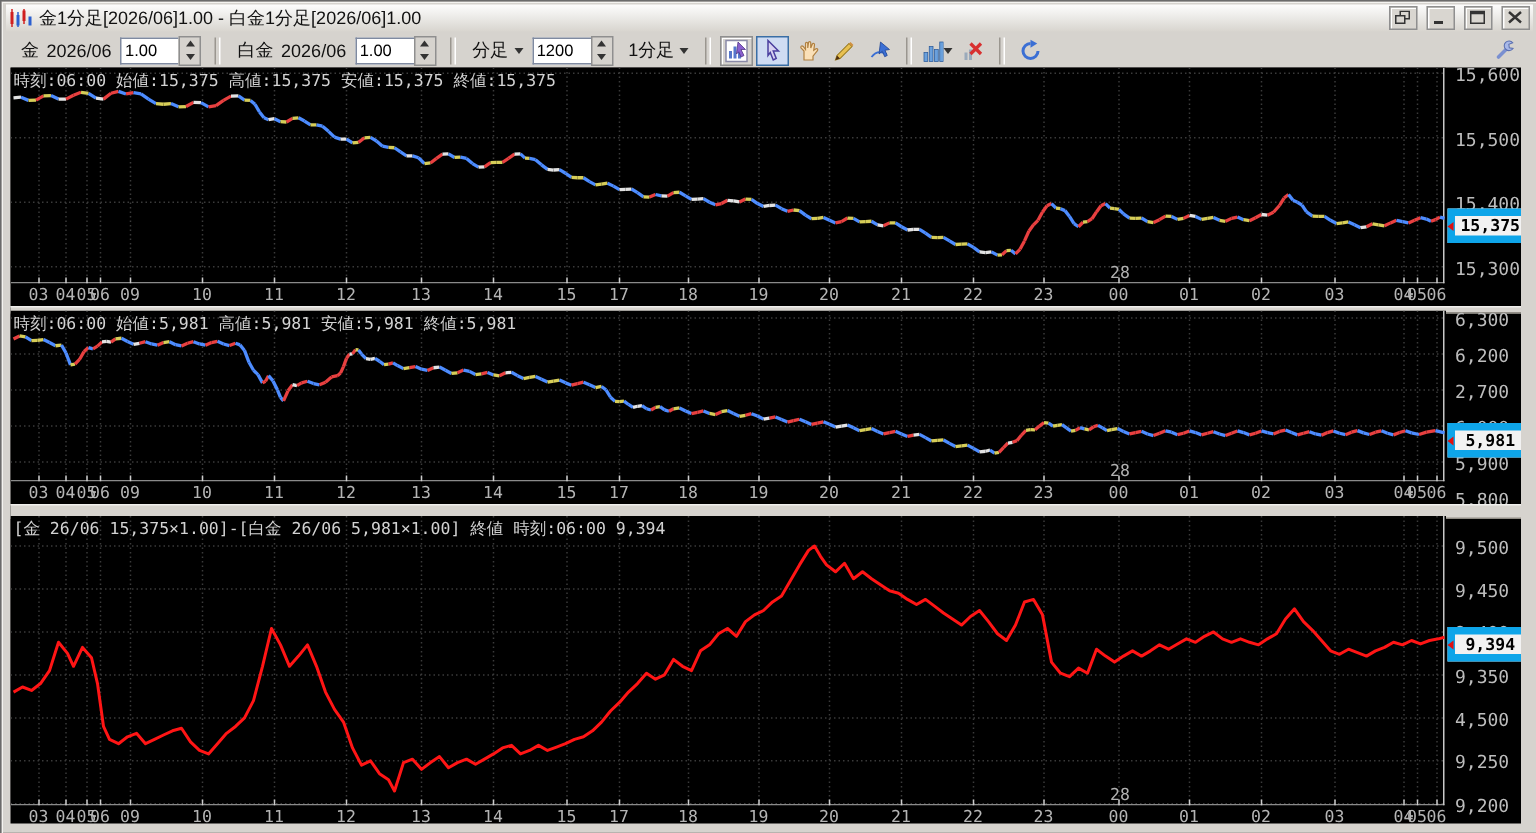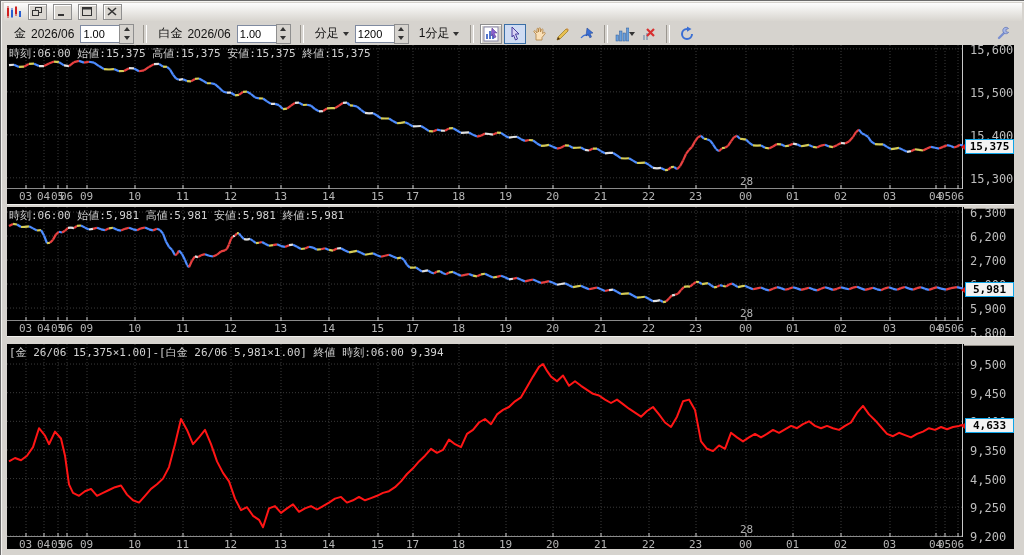--- a/index.html
+++ b/index.html
@@ -38,21 +38,21 @@
   .panel[data-idx="0"]{top:0;height:159px;}
   .panel[data-idx="1"]{top:162px;height:129px;}
   .panel[data-idx="2"]{top:299px;height:205px;}
   .plot{position:absolute;left:0;top:0;display:block;background:#000;}
   .phead{position:absolute;left:2px;top:1px;font-family:"DejaVu Sans Mono",monospace;font-size:11px;
     color:#d2d2d2;white-space:nowrap;letter-spacing:0;}
   .ycol{position:absolute;left:961px;top:0;width:46px;height:100%;}
   .ycol span{position:absolute;left:2px;font-family:"DejaVu Sans Mono",monospace;font-size:12px;color:#bdbdbd;white-space:nowrap;}
   .xrow{position:absolute;left:0;bottom:0;width:960px;height:14px;}
   .xrow span{position:absolute;top:1px;font-family:"DejaVu Sans Mono",monospace;font-size:11px;color:#b5b5b5;}
-  .pricebox{position:absolute;left:958px;width:47px;height:13px;background:#f2f2f2;border:1px solid #0ea5e9;
+  .pricebox{position:absolute;left:958px;width:47px;height:13px;background:#f2f2f2;border:5px solid #0ea5e9;
     font-family:"DejaVu Sans Mono",monospace;font-size:11px;font-weight:bold;color:#000;
     display:flex;align-items:center;justify-content:center;z-index:5;}
   .pricebox::before{content:'';position:absolute;left:-5px;top:4px;border-top:3px solid transparent;
     border-bottom:3px solid transparent;border-right:4px solid #e01010;}
   .hsep{position:absolute;left:0;width:1007px;background:#d6d3ce;border-top:1px solid #f0efec;border-bottom:1px solid #918d86;}
   #hsep1{top:159px;height:3px;}
   #hsep2{top:291px;height:8px;}
 </style>
 </head>
 <body>
@@ -62,20 +62,21 @@
   <div id="titlebar">
     <svg width="16" height="14">
       <rect x="1" y="3" width="2" height="8" fill="#d02020"></rect>
         <line x1="2" y1="1" x2="2" y2="13" stroke="#d02020" stroke-width="1"></line>
       <rect x="5" y="5" width="2" height="7" fill="#2a5fd0"></rect>
         <line x1="6" y1="3" x2="6" y2="13" stroke="#2a5fd0" stroke-width="1"></line>
       <rect x="9" y="2" width="2" height="7" fill="#d02020"></rect>
         <line x1="10" y1="1" x2="10" y2="11" stroke="#d02020" stroke-width="1"></line>
       <rect x="13" y="6" width="2" height="6" fill="#2a5fd0"></rect>
     </svg>
+    <span class="ttext">金1分足[2026/06]1.00 - 白金1分足[2026/06]1.00</span>
     <span class="winbtn">
       <svg width="11" height="10">
           <rect x="3.5" y="0.5" width="6" height="5" fill="none" stroke="#333"></rect>
           <rect x="0.5" y="3.5" width="6" height="5" fill="#d9d6d0" stroke="#333"></rect>
         </svg>
     </span>
     <span class="winbtn">
       <svg width="11" height="10">
           <rect x="1" y="7" width="6" height="2" fill="#333"></rect>
         </svg>
@@ -977,21 +978,21 @@
       <div class="phead">[金 26/06 15,375×1.00]-[白金 26/06 5,981×1.00] 終値 時刻:06:00 9,394</div>
       <div class="ycol">
           <span style="top: 14.0445px;">9,500</span>
           <span style="top: 42.6795px;">9,450</span>
           <span style="top: 71.3145px;">9,400</span>
           <span style="top: 99.9496px;">9,350</span>
           <span style="top: 128.585px;">4,500</span>
           <span style="top: 157.22px;">9,250</span>
           <span style="top: 185.855px;">9,200</span>
         </div>
-      <div class="pricebox" style="top: 73.7507px;">4,633</div>
+      <div class="pricebox" style="top: 73.7507px;">9,394</div>
       <div class="xrow" style="height: 12px;">
           <span style="left: 12px;">03</span>
           <span style="left: 30px;">04</span>
           <span style="left: 44px;">05</span>
           <span style="left: 53px;">06</span>
           <span style="left: 73px;">09</span>
           <span style="left: 121px;">10</span>
           <span style="left: 169px;">11</span>
           <span style="left: 217px;">12</span>
           <span style="left: 267px;">13</span>

